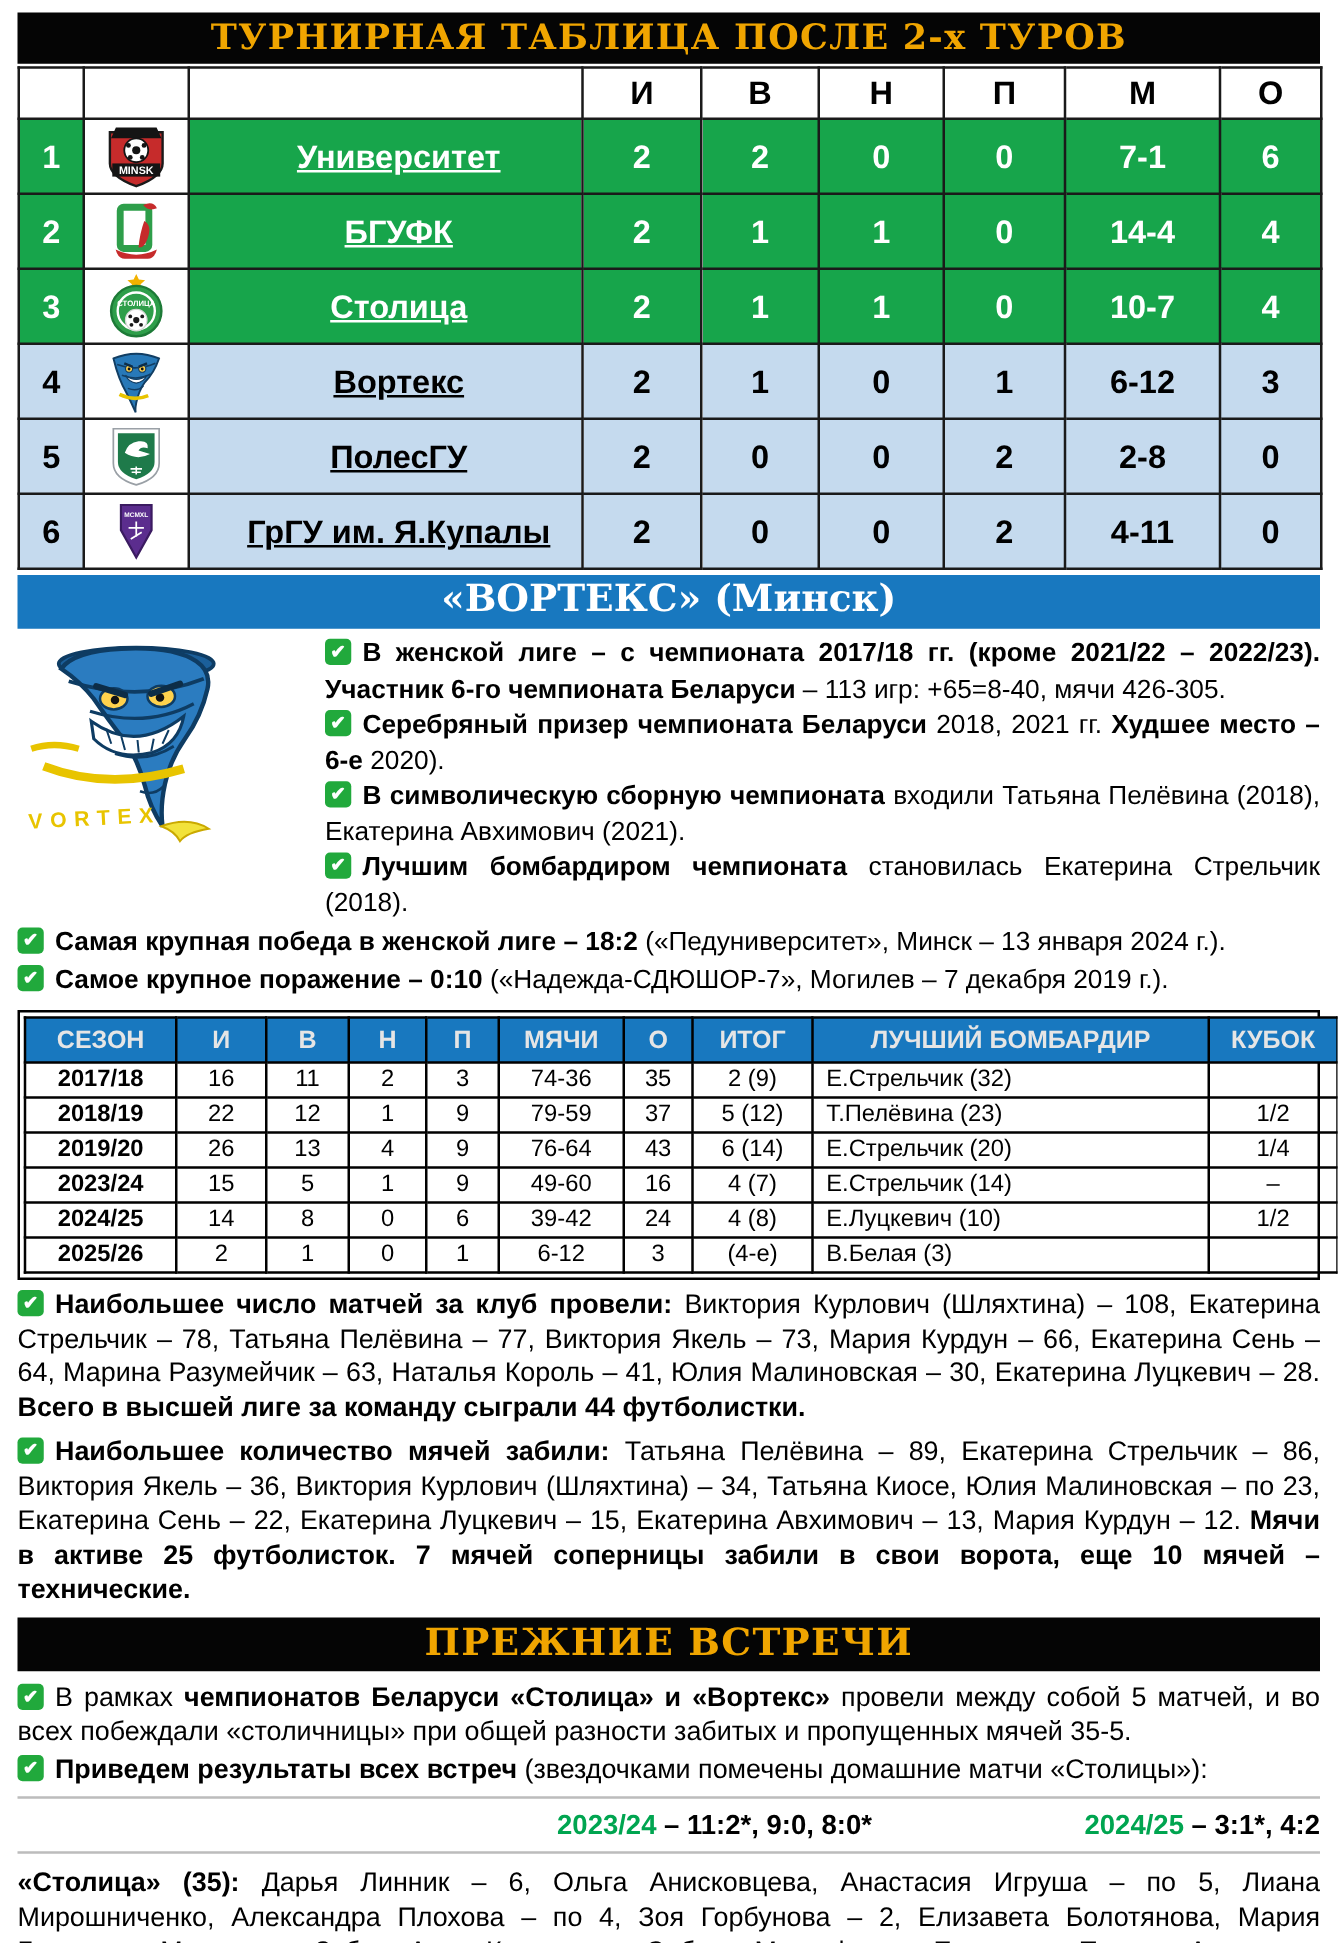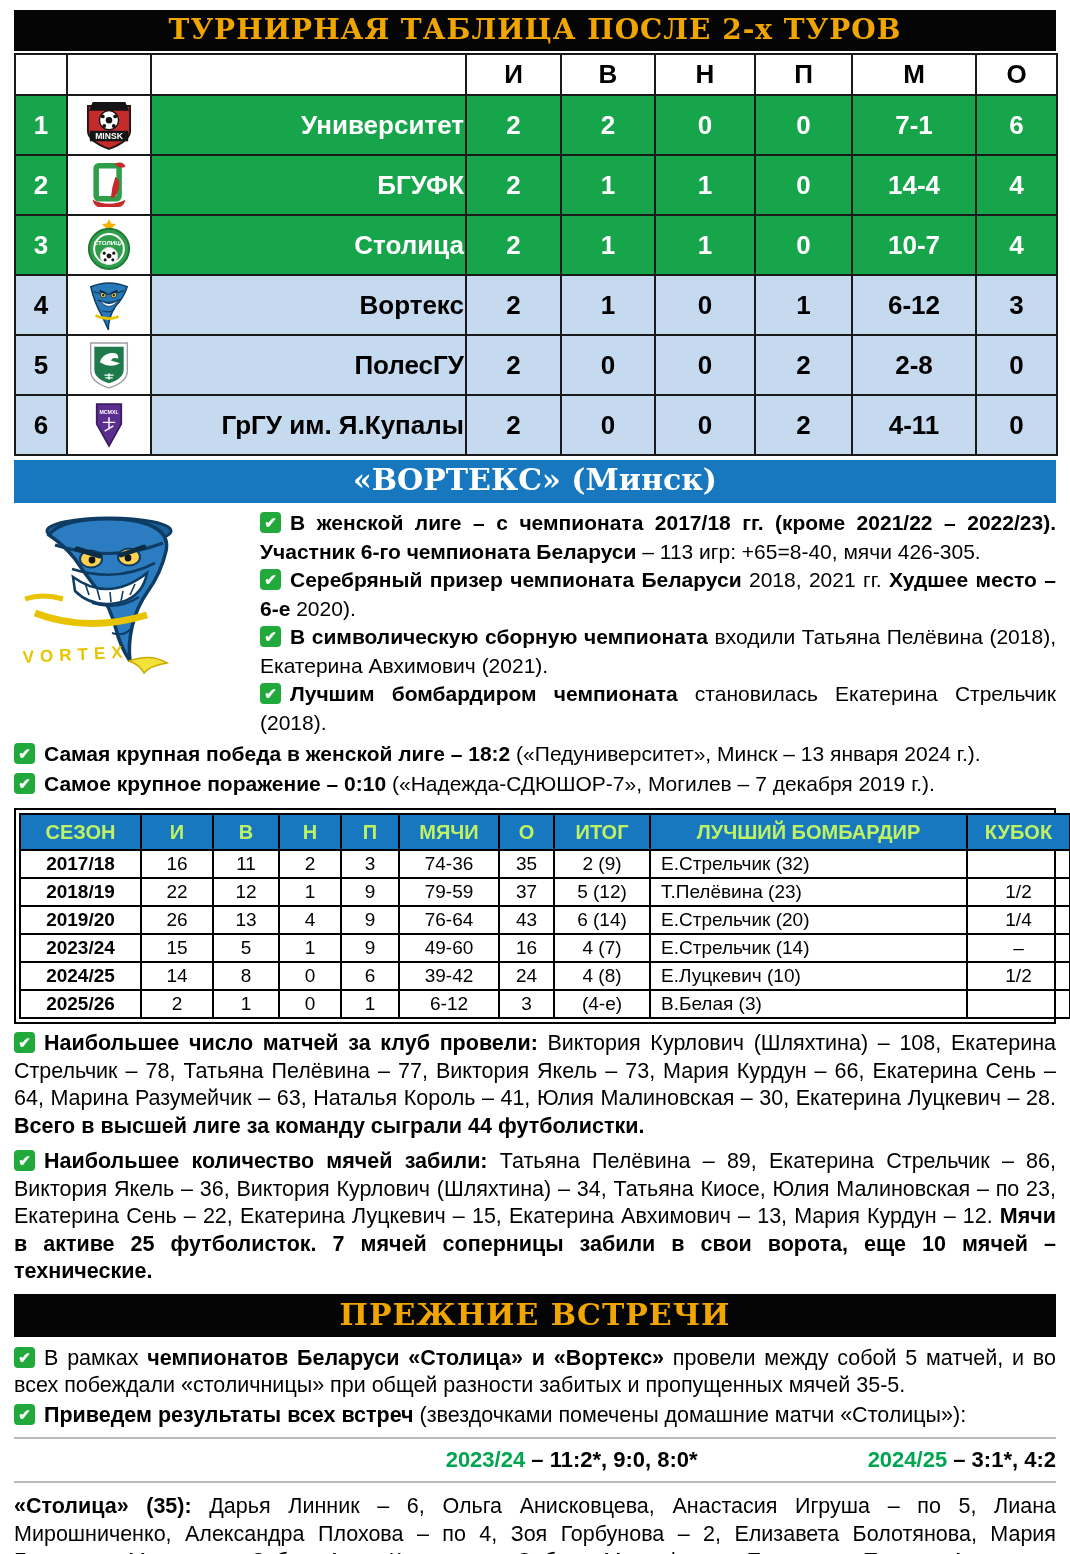--- a/index.html
+++ b/index.html
@@ -12,21 +12,21 @@
 
   
   table.standings { width:100%; border-collapse:collapse; table-layout:fixed; margin-top:2px; }
   table.standings td { border:2px solid #1a1a1a; text-align:center; font-weight:bold;
     overflow:hidden; }
   tr.hdr td { font-size:26px; height:37px; background:#fff; color:#000; }
   tr.teamrow td { height:56px; font-size:26px; }
   tr.zone-green td { background:#17A54B; color:#fff; }
   tr.zone-blue td { background:#C5DAEE; color:#000; }
   tr.teamrow td.logocell { background:#fff; padding:1px; }
-  tr.teamrow td.teamname { text-align:right; padding-left:22px; }
+  tr.teamrow td.teamname { text-align:center; padding-left:22px;text-decoration:underline; }
   .logobox svg { display:block; margin:0 auto; }
 
   .blue-banner { background:#1878BF; color:#fff; text-align:center;
     font-family:"DejaVu Serif",serif; font-weight:bold; font-size:30px;
     padding:2px 16px 6px; margin-top:4px; }
 
   .info-wrap { display:flex; margin-top:6px; }
   .club-logo { flex:0 0 240px; padding:2px 4px 0 2px; }
   .info-bullets { flex:1; font-size:21px; line-height:1.36; }
   .info-bullets p, .wide p { margin:0; text-align:justify; }
@@ -35,21 +35,21 @@
   .b { font-weight:bold; }
 
   .check { display:inline-block; width:21px; height:21px; background:#21A93C;
     border-radius:4px; margin-right:9px; vertical-align:-3px; position:relative; }
   .check::after { content:"✔"; position:absolute; left:0; top:0; width:21px; height:21px;
     color:#fff; font-size:15px; line-height:21px; text-align:center; font-weight:bold; }
 
   
   .season-frame { border:2px solid #000; padding:3px; margin:10px 0 6px; background:#fff; }
   table.season { width:100%; border-collapse:collapse; table-layout:fixed; }
-  table.season th { background:#1878BF; color:#bef264; border:2px solid #000;
+  table.season th { background:#1878BF; color:#e5e5e5; border:2px solid #000;
     font-size:20px; height:34px; padding:0 6px; }
   table.season td { border:2px solid #000; text-align:center; font-size:19px;
     height:24px; padding:1px 3px; }
   table.season td.c0 { font-weight:bold; }
   table.season td.c8 { text-align:left; padding-left:10px; }
 
   .para { font-size:21.5px; line-height:1.28; text-align:justify; margin:4px 0 8px; }
 
   .results-strip { display:flex; justify-content:flex-end; gap:170px;
     border-top:2px solid #bcbcbc; border-bottom:2px solid #bcbcbc;

